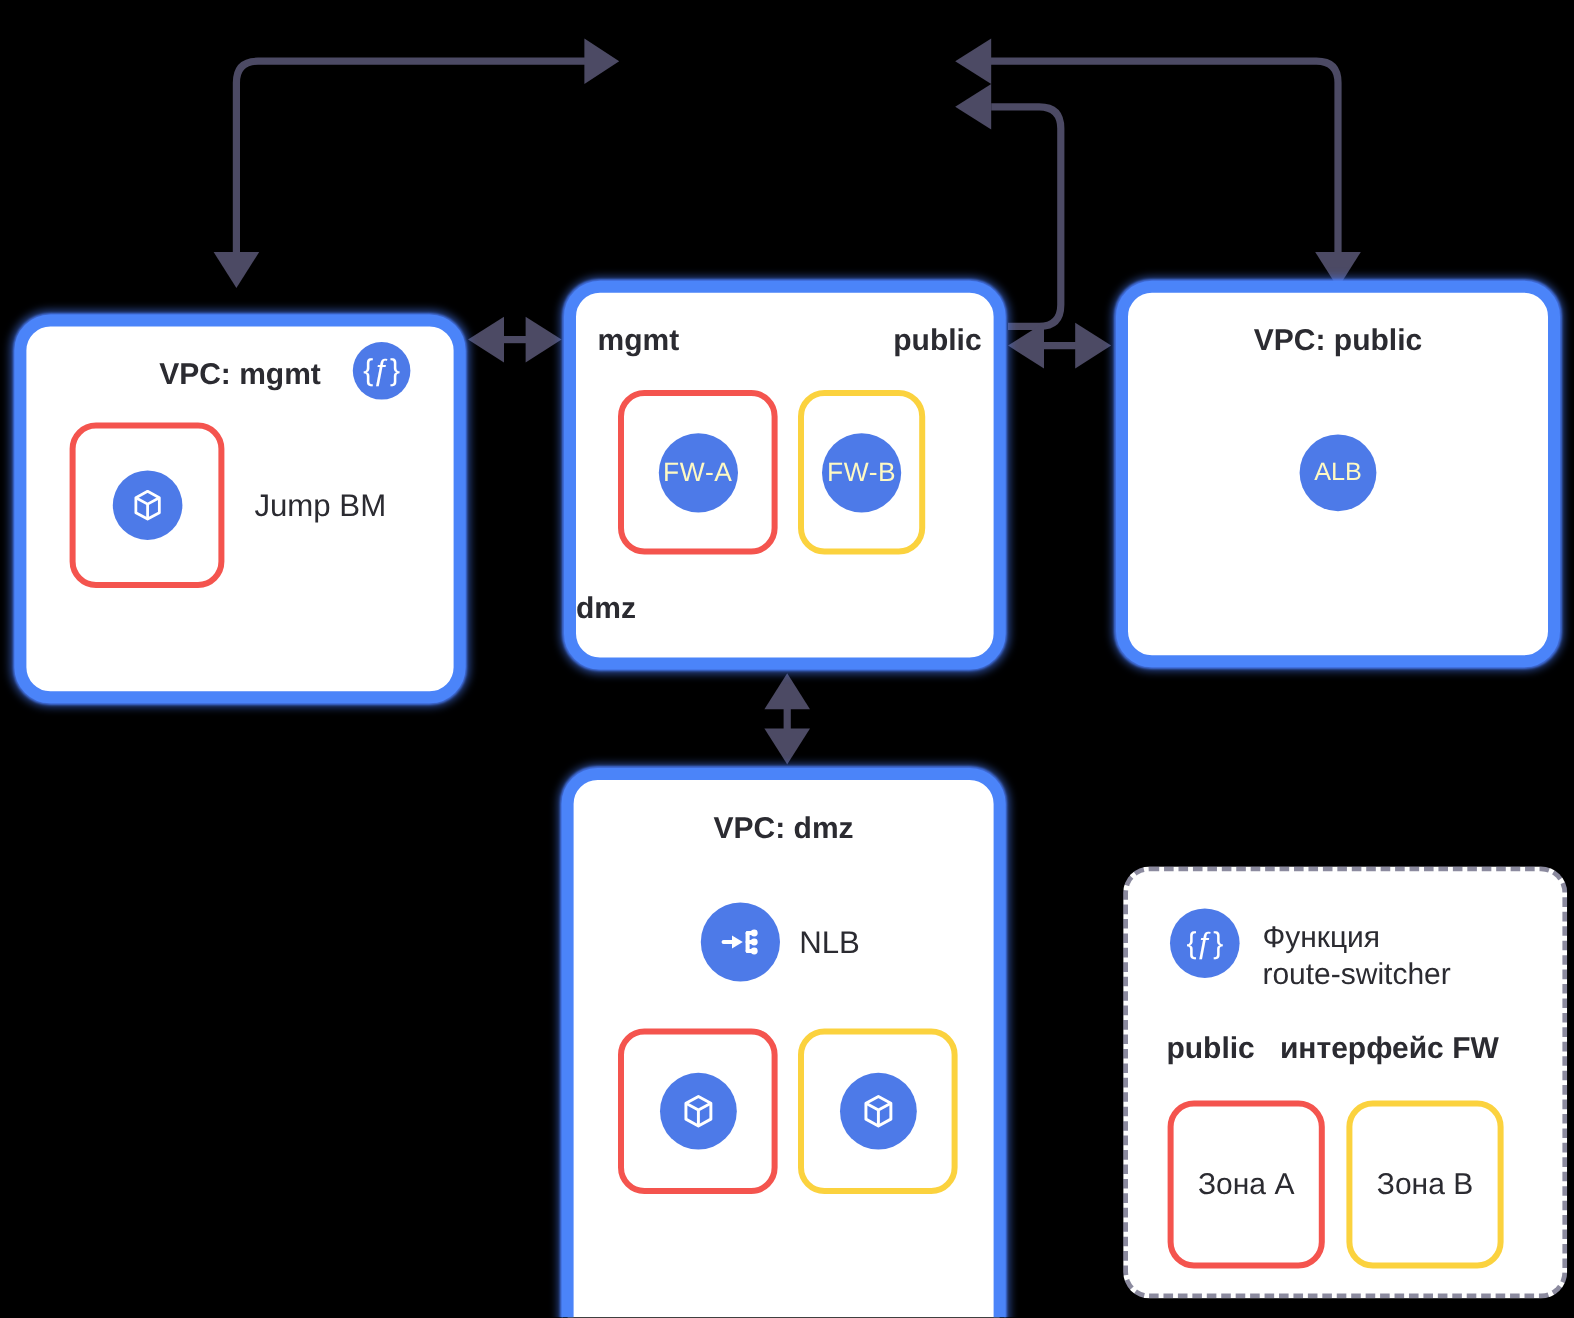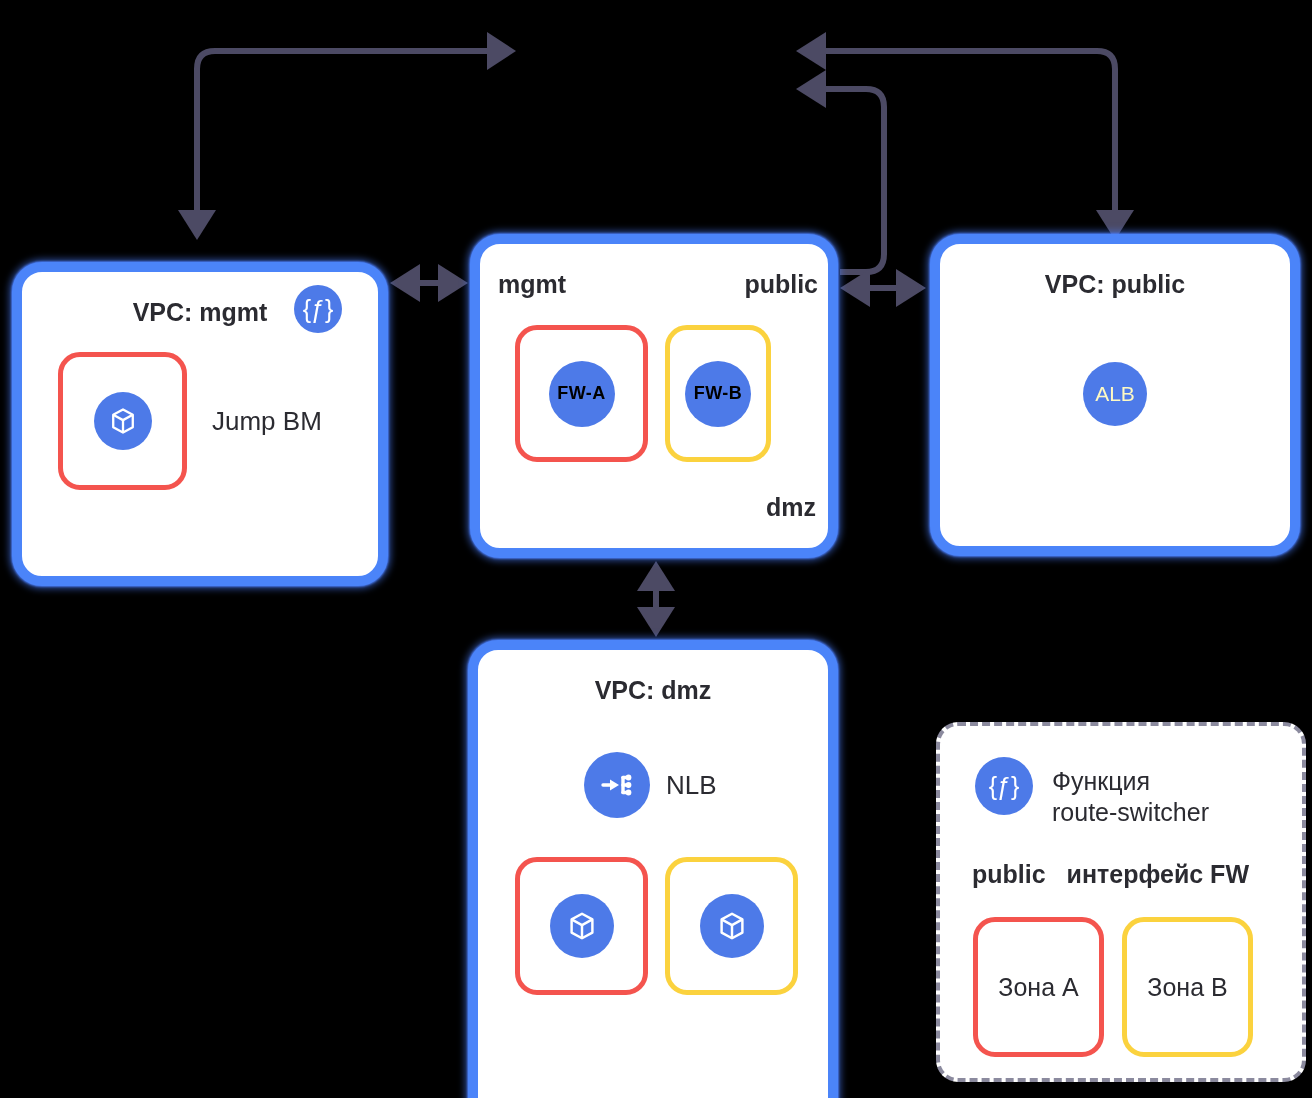--- a/index.html
+++ b/index.html
@@ -20,21 +20,21 @@
   }
   .legend-box{border:4px dashed #8b8a9e;border-radius:22px;}
   .vpc-title{position:absolute;left:0;right:0;top:26px;text-align:center;font-size:25px;font-weight:700;}
   .plain-label{font-size:26px;font-weight:400;}
   .bold-label{font-size:25px;font-weight:700;}
   .subbox{position:absolute;box-sizing:border-box;background:#fff;border-radius:22px;
           display:flex;align-items:center;justify-content:center;}
   .subbox.red{border:5px solid #f4544e;}
   .subbox.yellow{border:5px solid #fbd23e;}
   .circle{background:#4d7ae8;border-radius:50%;display:flex;align-items:center;justify-content:center;color:#fff;}
-  .fw-text{font-size:18px;font-weight:700;color:#000000;letter-spacing:.5px;}
+  .fw-text{font-size:22px;font-weight:400;color:#fef9c3;letter-spacing:.5px;}
   .fn-glyph{font-size:25px;color:#fff;font-weight:400;}
   .abs{position:absolute;}
   .flex-center{display:flex;align-items:center;}
 </style>
 </head>
 <body>
 
 <div class="canvas">
 
   <svg class="arrow-layer" width="1312" height="1098" viewBox="0 0 1312 1098">
@@ -89,21 +89,21 @@
     <div class="subbox red" style="left:35px;top:81px;width:133px;height:137px;">
       <div class="circle" style="width:66px;height:66px;">
         <span class="fw-text">FW-A</span>
       </div>
     </div>
     <div class="subbox yellow" style="left:185px;top:81px;width:106px;height:137px;">
       <div class="circle" style="width:66px;height:66px;">
         <span class="fw-text">FW-B</span>
       </div>
     </div>
-    <div class="abs bold-label" style="left:0;right:12px;top:249px;text-align:right;">dmz</div>
+    <div class="abs bold-label" style="left:0;right:0;top:249px;text-align:left;">dmz</div>
   </div>
 
   <div class="box vpc" style="left:930px;top:234px;width:370px;height:322px;">
     <div class="vpc-title">VPC: public</div>
     <div class="circle abs" style="left:143px;top:118px;width:64px;height:64px;">
       <span style="font-size:21px;color:#fef9c3;">ALB</span>
     </div>
   </div>
 
   <div class="box vpc" style="left:468px;top:640px;width:370px;height:512px;">

